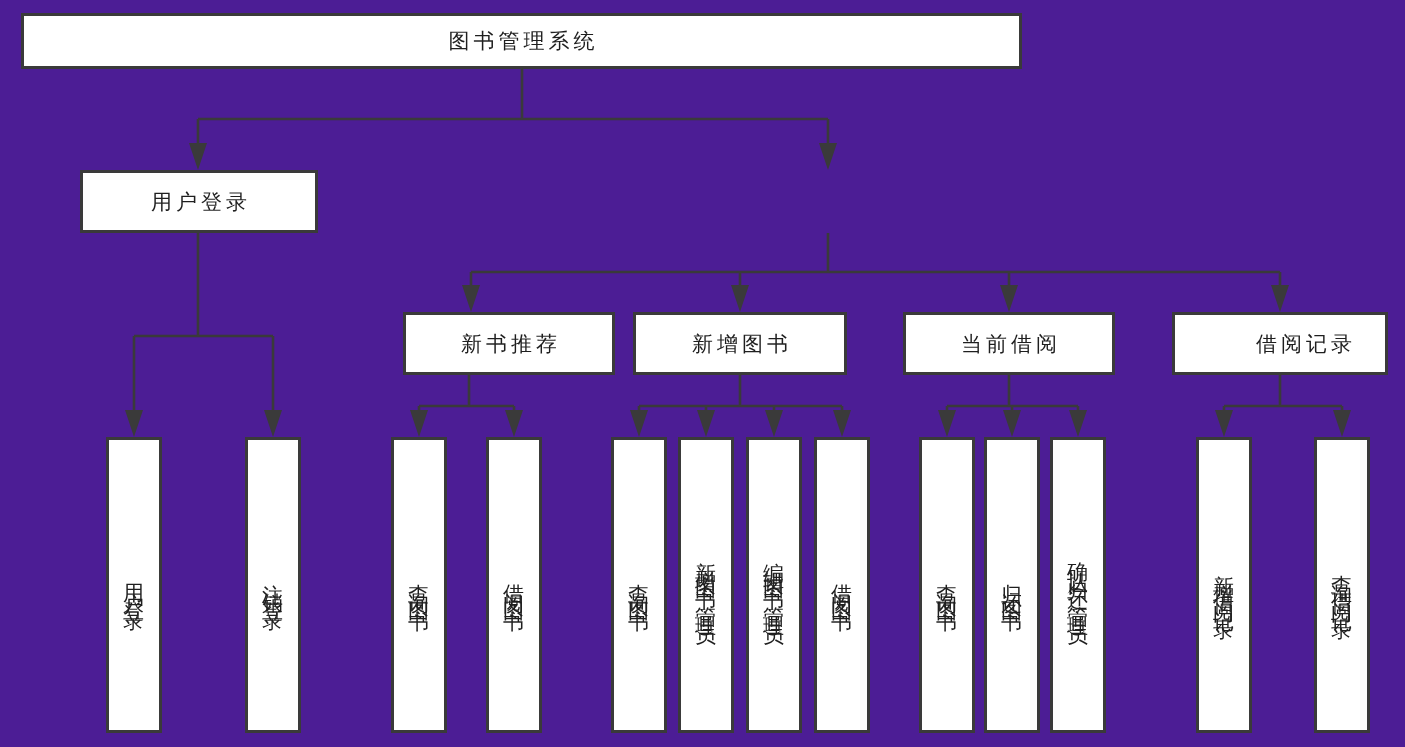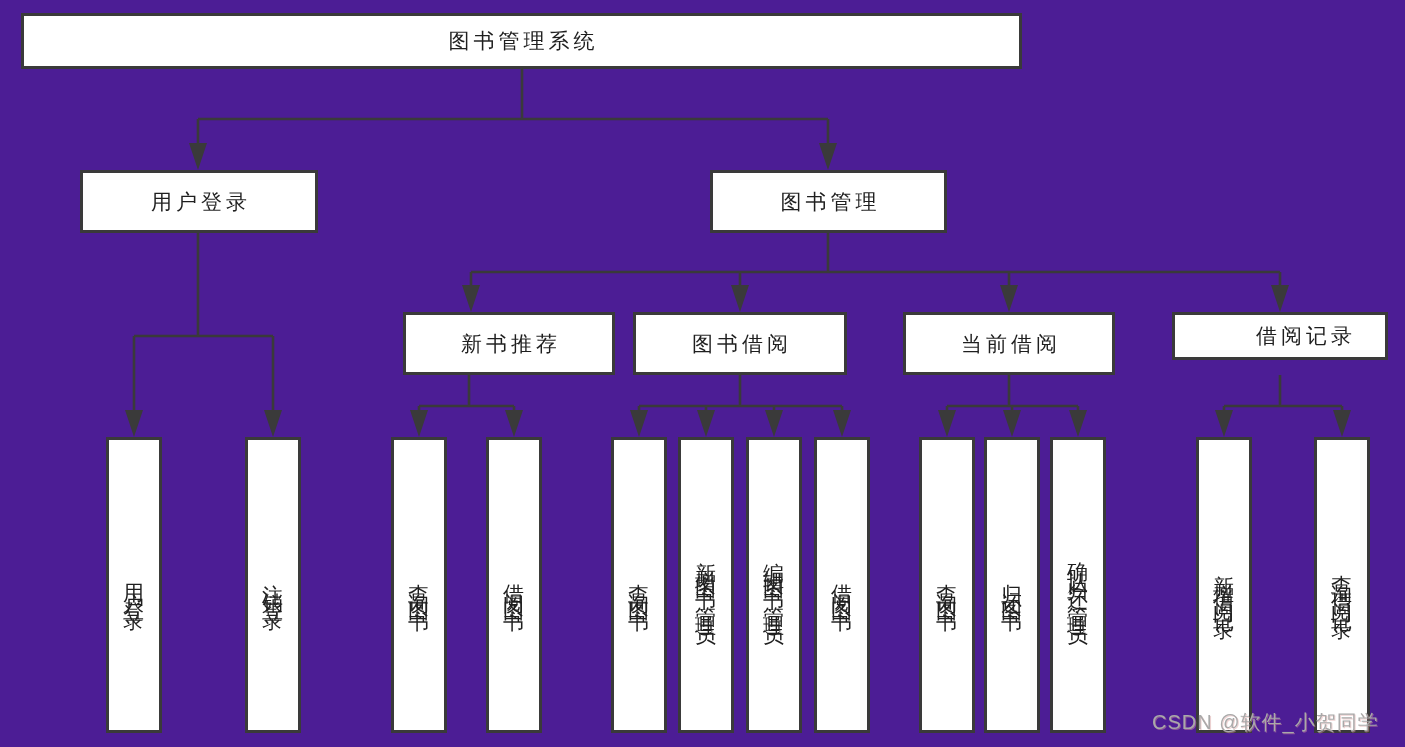--- a/index.html
+++ b/index.html
@@ -103,26 +103,25 @@
       <polygon points="1003,410 1021,410 1012,437"></polygon>
       <polygon points="1069,410 1087,410 1078,437"></polygon>
       <polygon points="1215,410 1233,410 1224,437"></polygon>
       <polygon points="1333,410 1351,410 1342,437"></polygon>
     </g>
   </svg>
 
   <div class="box" style="left:21px; top:13px; width:1001px; height:56px;">图书管理系统</div>
 
   <div class="box" style="left:80px; top:170px; width:238px; height:63px;">用户登录</div>
-  <div class="box" style="left:710px; top:170px; width:237px; height:63px;">图书管理</div>
 
   <div class="box" style="left:363px; top:312px; width:212px; height:63px;margin-left:40px;">新书推荐</div>
-  <div class="box" style="left:633px; top:312px; width:214px; height:63px;">图书借阅</div>
+  <div class="box" style="left:633px; top:312px; width:214px; height:63px;">新增图书</div>
   <div class="box" style="left:903px; top:312px; width:212px; height:63px;">当前借阅</div>
-  <div class="box" style="left:1172px; top:312px; width:216px; height:48px;padding-left:48px;">借阅记录</div>
+  <div class="box" style="left:1172px; top:312px; width:216px; height:63px;padding-left:48px;">借阅记录</div>
 
   <div class="leaf" style="left:106px;">
     <span>用户登录</span>
   </div>
   <div class="leaf" style="left:245px;">
     <span>注销登录</span>
   </div>
 
   <div class="leaf" style="left:391px;">
     <span>查询图书</span>
@@ -154,15 +153,14 @@
     <span>确认归还（管理员）</span>
   </div>
 
   <div class="leaf" style="left:1196px;">
     <span>新增借阅记录</span>
   </div>
   <div class="leaf" style="left:1314px;">
     <span>查询借阅记录</span>
   </div>
 
-  <div class="watermark">CSDN @软件_小贺同学</div>
 
 </div>
 
 </body></html>

